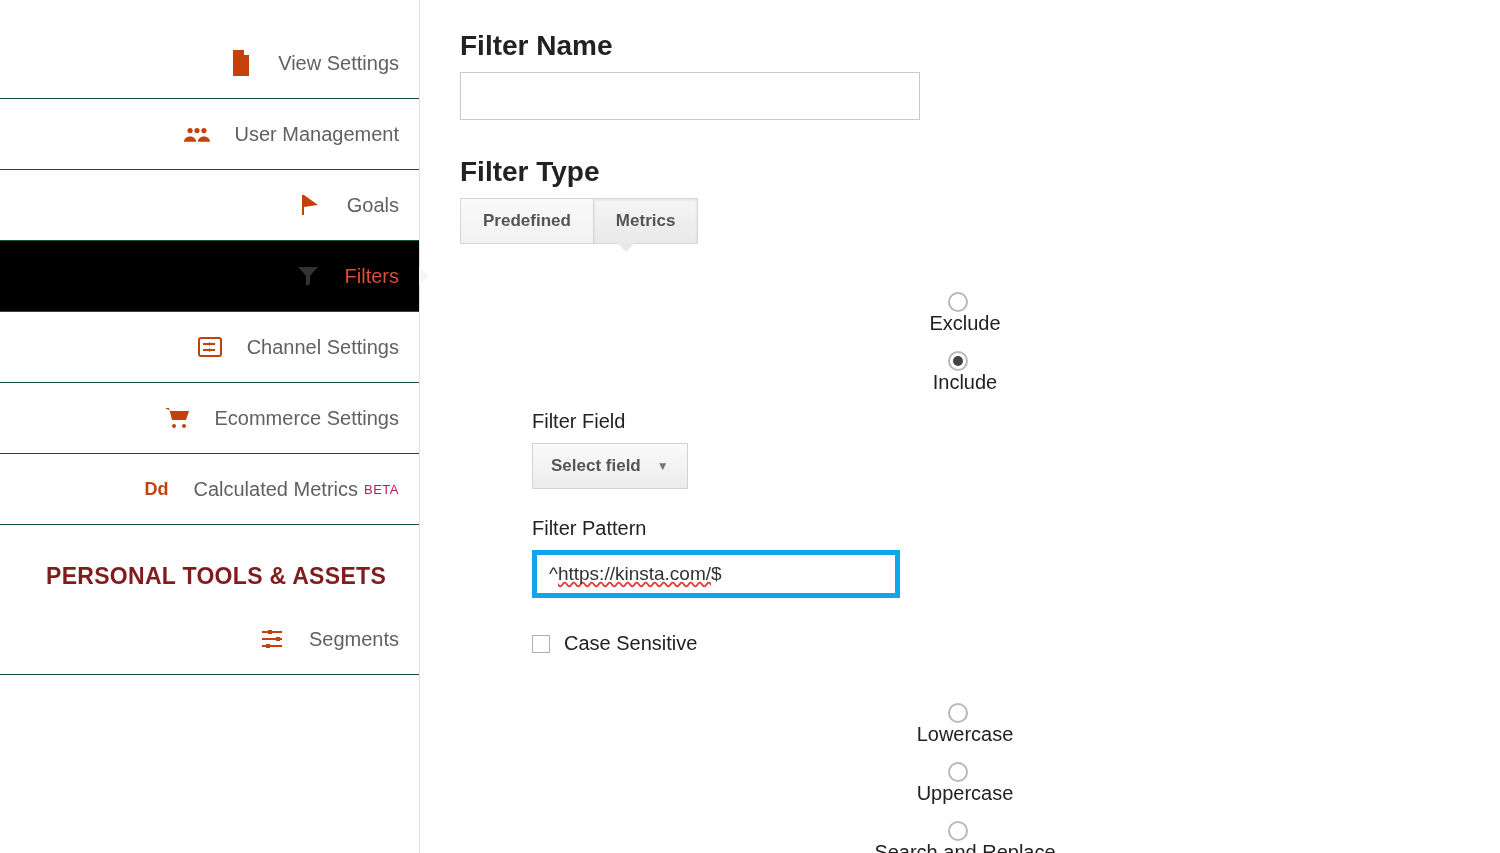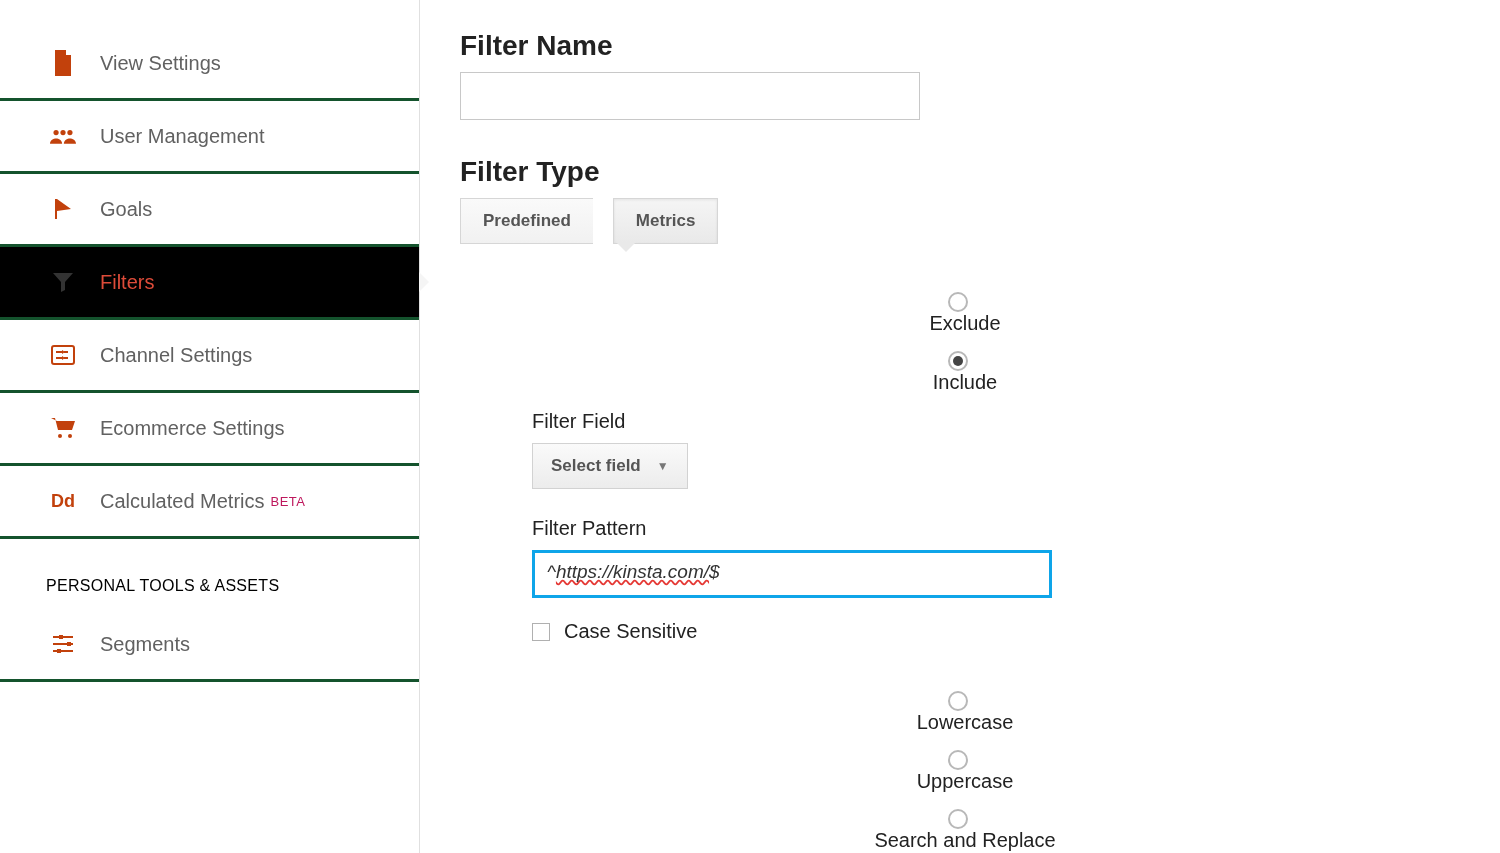--- a/index.html
+++ b/index.html
@@ -15,25 +15,26 @@
   .layout { display: flex; height: 100%; }
   .sidebar {
     width: 420px;
     border-right: 1px solid #e0e0e0;
     padding-top: 28px;
   }
   .sidebar-item {
     display: flex;
     align-items: center;
     padding: 22px 20px 22px 50px;
-    border-bottom: 3px solid #14532d;
+    border-bottom: 1px solid #14532d;
     color: #616161;
     font-size: 20px;
     cursor: pointer;
     position: relative;
+    justify-content: flex-end;
   }
   .sidebar-item .icon {
     width: 26px;
     height: 26px;
     margin-right: 24px;
     display: flex;
     align-items: center;
     justify-content: center;
     color: #c2410c;
   }
@@ -55,23 +56,23 @@
   }
   .badge-beta {
     font-size: 13px;
     letter-spacing: 0.5px;
     color: #be185d;
     margin-left: 6px;
     font-weight: 500;
   }
   .section-header {
     padding: 38px 20px 14px 46px;
-    color: #000000;
-    font-size: 16px;
-    font-weight: 400;
+    color: #7f1d1d;
+    font-size: 23px;
+    font-weight: 700;
     letter-spacing: 0.3px;
   }
 
   .main {
     flex: 1;
     padding: 30px 40px;
   }
   .field-group { margin-bottom: 36px; }
   .field-label {
     font-size: 28px;
@@ -80,21 +81,21 @@
     color: #222;
   }
   .text-input {
     width: 460px;
     height: 48px;
     border: 1px solid #c8c8c8;
     padding: 8px 12px;
     font-size: 18px;
     color: #333;
   }
-  .tab-row { display: flex; margin-top: 10px; position: relative; gap: 20px; }
+  .tab-row { display: flex; margin-top: 10px; position: relative; }
   .tab {
     padding: 12px 22px;
     background: linear-gradient(#fafafa,#f1f1f1);
     border: 1px solid #d6d6d6;
     font-size: 17px;
     font-weight: 700;
     color: #555;
     cursor: pointer;
   }
   .tab:first-child { border-right: none; }
@@ -152,37 +153,36 @@
     color: #555;
     cursor: pointer;
   }
   .select-caret {
     margin-left: 16px;
     font-size: 12px;
     color: #777;
   }
   .pattern-input-wrap { margin-top: 28px; }
   .pattern-input {
-    width: 520px;
+    width: 368px;
     height: 48px;
-    border: 3px solid #0ea5e9;
+    border: 5px solid #0ea5e9;
     padding: 8px 12px;
     font-size: 19px;
     color: #333;
     outline: none;
-    font-style: italic;
   }
   .spellcheck-underline {
     text-decoration: underline wavy #e53935;
     text-decoration-skip-ink: none;
   }
   .checkbox-row {
     display: flex;
     align-items: center;
-    margin-top: 22px;
+    margin-top: 34px;
     font-size: 20px;
     color: #222;
   }
   .checkbox-box {
     width: 18px; height: 18px;
     border: 1px solid #b0b0b0;
     margin-right: 14px;
     background: #fff;
   }
   .other-radio-list { margin-top: 48px; padding-left: 10px; }

